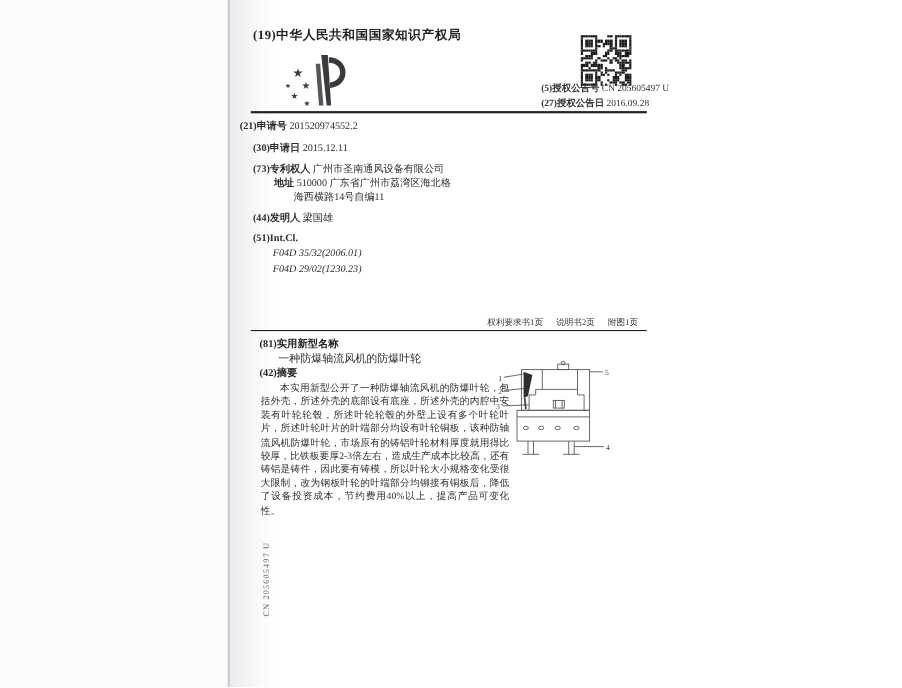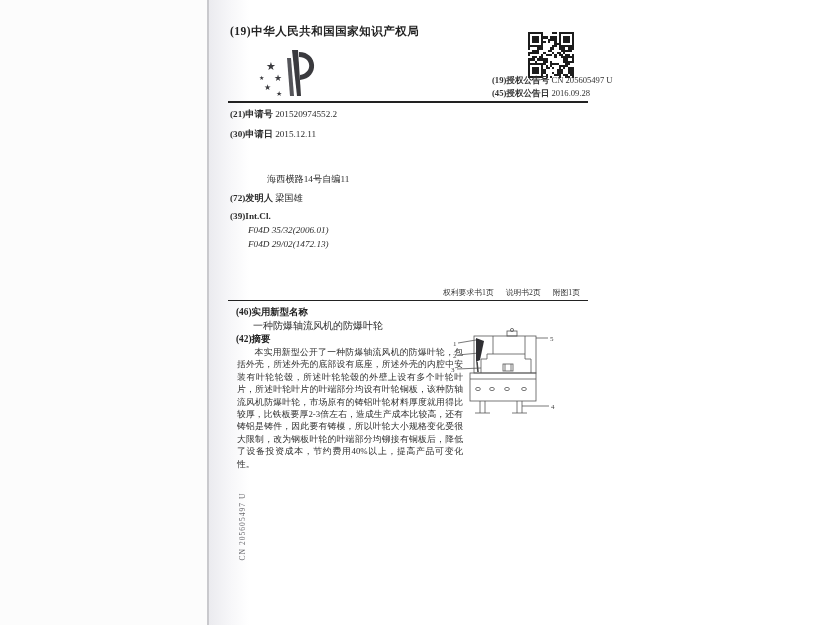--- a/index.html
+++ b/index.html
@@ -297,60 +297,68 @@
       <i style="left:13.2px;top:44.0px"></i>
       <i style="left:17.6px;top:44.0px"></i>
       <i style="left:22.0px;top:44.0px"></i>
       <i style="left:30.8px;top:44.0px"></i>
       <i style="left:37.4px;top:44.0px"></i>
       <i style="left:39.6px;top:44.0px"></i>
       <i style="left:44.0px;top:44.0px"></i>
     </div>
 
   <div class="abs publine" style="left:492px;top:75px;">
-    <span class="lbl">(19)授权公告号</span>
+    <span class="lbl">(5)授权公告号</span>
     <span class="val">CN 205605497 U</span>
   </div>
   <div class="abs publine" style="left:492px;top:88px;">
-    <span class="lbl">(45)授权公告日</span>
+    <span class="lbl">(27)授权公告日</span>
     <span class="val">2016.09.28</span>
   </div>
 
   <div class="rule" style="left:228px;top:101px;width:360px;height:2px;"></div>
 
-  <div class="abs bib" style="left:230px;top:108px;">
+  <div class="abs bib" style="left:218px;top:108px;">
     <span class="lbl">(21)申请号</span>
     <span class="val">201520974552.2</span>
   </div>
   <div class="abs bib" style="left:230px;top:128px;">
     <span class="lbl">(30)申请日</span>
     <span class="val">2015.12.11</span>
   </div>
+  <div class="abs bib" style="left:230px;top:147px;">
+    <span class="lbl">(73)专利权人</span>
+    <span class="val">广州市圣南通风设备有限公司</span>
+  </div>
+  <div class="abs bib" style="left:249px;top:160px;">
+    <span class="lbl">地址</span>
+    <span class="val">510000 广东省广州市荔湾区海北格</span>
+  </div>
   <div class="abs bib" style="left:267px;top:173px;">
     <span class="val">海西横路14号自编11</span>
   </div>
   <div class="abs bib" style="left:230px;top:192px;">
-    <span class="lbl">(72)发明人</span>
+    <span class="lbl">(44)发明人</span>
     <span class="val">梁国雄</span>
   </div>
   <div class="abs bib" style="left:230px;top:211px;">
-    <span class="lbl">(39)Int.Cl.</span>
+    <span class="lbl">(51)Int.Cl.</span>
   </div>
   <div class="abs bib italic" style="left:248px;top:225px;">F04D 35/32(2006.01)</div>
-  <div class="abs bib italic" style="left:248px;top:239px;">F04D 29/02(1472.13)</div>
+  <div class="abs bib italic" style="left:248px;top:239px;">F04D 29/02(1230.23)</div>
 
   <div class="abs pagesinfo" style="left:400px;top:287px;width:180px;">
     <span>权利要求书1页</span>
     <span>说明书2页</span>
     <span>附图1页</span>
   </div>
 
   <div class="rule" style="left:228px;top:300px;width:360px;height:1px;"></div>
 
-  <div class="abs sec-label" style="left:236px;top:306px;">(46)实用新型名称</div>
+  <div class="abs sec-label" style="left:236px;top:306px;">(81)实用新型名称</div>
   <div class="abs title-line" style="left:253px;top:319px;">一种防爆轴流风机的防爆叶轮</div>
   <div class="abs sec-label" style="left:236px;top:333px;">(42)摘要</div>
   <div class="abs abstract" style="left:237px;top:346px;">本实用新型公开了一种防爆轴流风机的防爆叶轮，包括外壳，所述外壳的底部设有底座，所述外壳的内腔中安装有叶轮轮毂，所述叶轮轮毂的外壁上设有多个叶轮叶片，所述叶轮叶片的叶端部分均设有叶轮铜板，该种防轴流风机防爆叶轮，市场原有的铸铝叶轮材料厚度就用得比较厚，比铁板要厚2-3倍左右，造成生产成本比较高，还有铸铝是铸件，因此要有铸模，所以叶轮大小规格变化受很大限制，改为钢板叶轮的叶端部分均铆接有铜板后，降低了设备投资成本，节约费用40%以上，提高产品可变化性。</div>
 
   <svg class="figsvg" width="120" height="104" viewBox="0 0 120 104">
     <g stroke="#555" stroke-width="0.8" fill="none">
 
       <rect x="60" y="5" width="10" height="5"></rect>
       <circle cx="65" cy="4" r="1.6"></circle>
 

